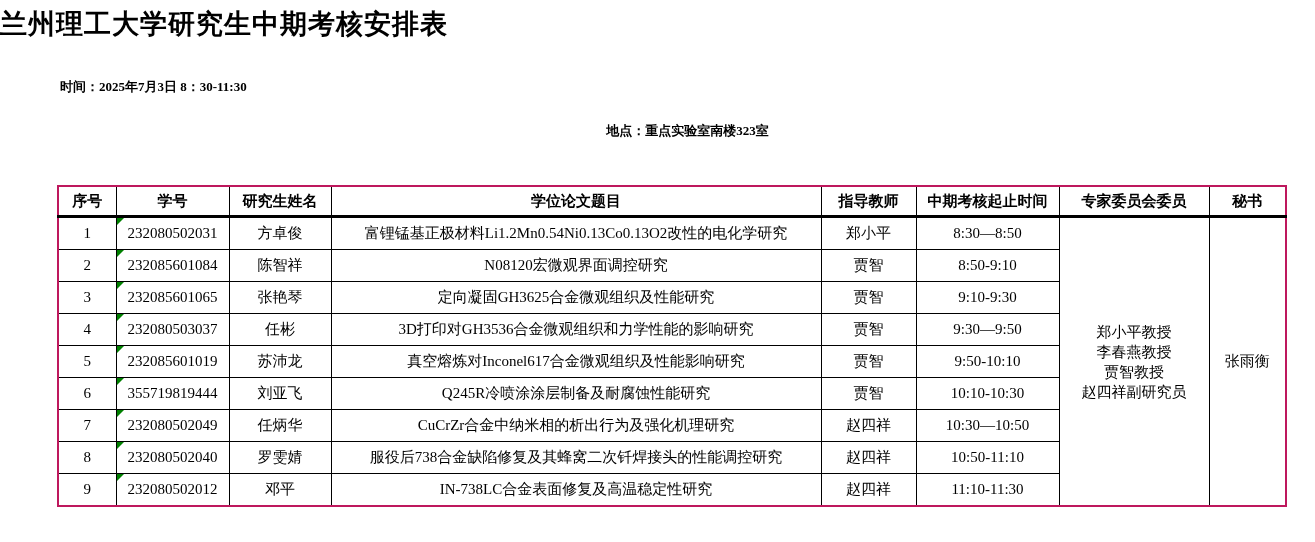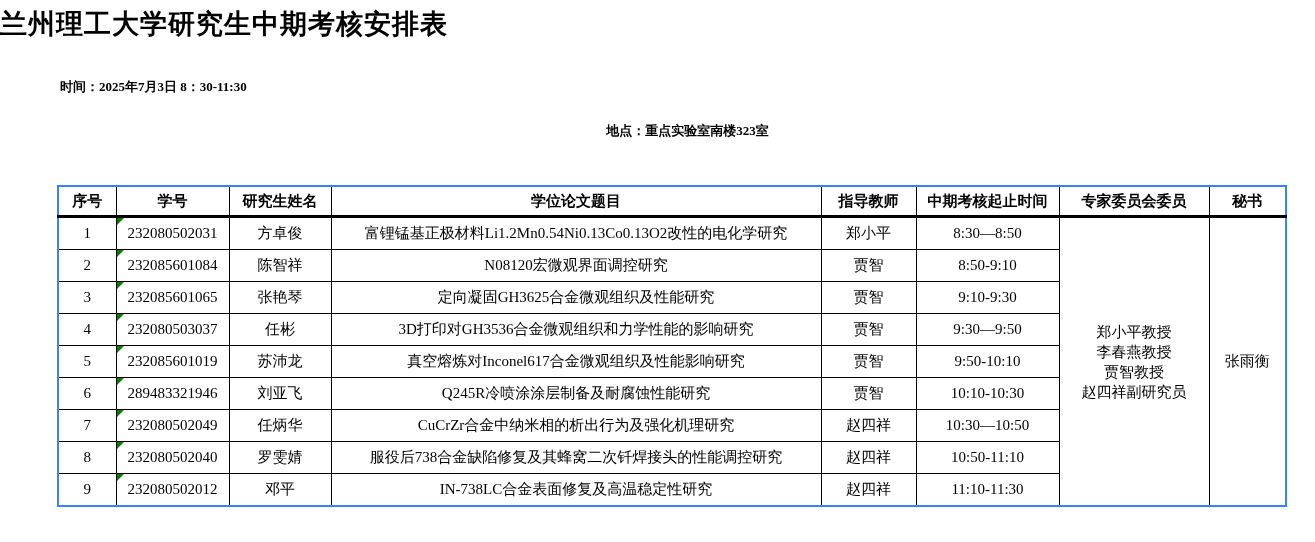--- a/index.html
+++ b/index.html
@@ -30,21 +30,21 @@
     line-height: 20px;
   }
   .meta-time { margin-top: 38px; }
   .meta-location { margin-top: 24px; text-align: center; }
 
   table.schedule {
     margin: 44px 0 0 57px;
     border-collapse: collapse;
     table-layout: fixed;
     width: 1228px;
-    border: 2px solid #3b82f6;
+    border: 2px solid #be185d;
   }
   .schedule th, .schedule td {
     border: 1px solid #000000;
     text-align: center;
     vertical-align: middle;
     padding: 0 2px;
     font-size: 15px;
     overflow: hidden;
     white-space: nowrap;
   }
@@ -139,21 +139,21 @@
     <tr>
       <td>5</td>
       <td class="c-id"><span class="flag"></span><span>232085601019</span></td>
       <td>苏沛龙</td>
       <td>真空熔炼对Inconel617合金微观组织及性能影响研究</td>
       <td>贾智</td>
       <td>9:50-10:10</td>
     </tr>
     <tr>
       <td>6</td>
-      <td class="c-id"><span class="flag"></span><span>289483321946</span></td>
+      <td class="c-id"><span class="flag"></span><span>355719819444</span></td>
       <td>刘亚飞</td>
       <td>Q245R冷喷涂涂层制备及耐腐蚀性能研究</td>
       <td>贾智</td>
       <td>10:10-10:30</td>
     </tr>
     <tr>
       <td>7</td>
       <td class="c-id"><span class="flag"></span><span>232080502049</span></td>
       <td>任炳华</td>
       <td>CuCrZr合金中纳米相的析出行为及强化机理研究</td>

